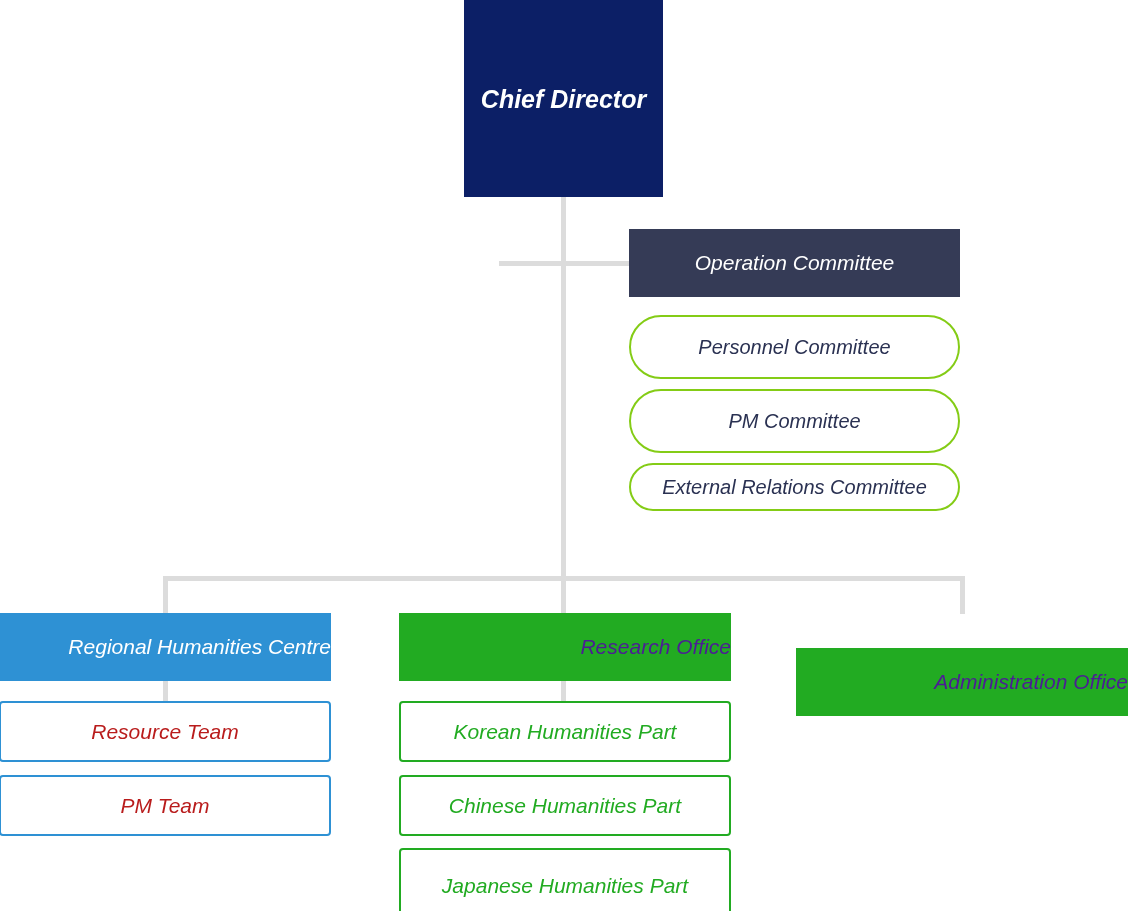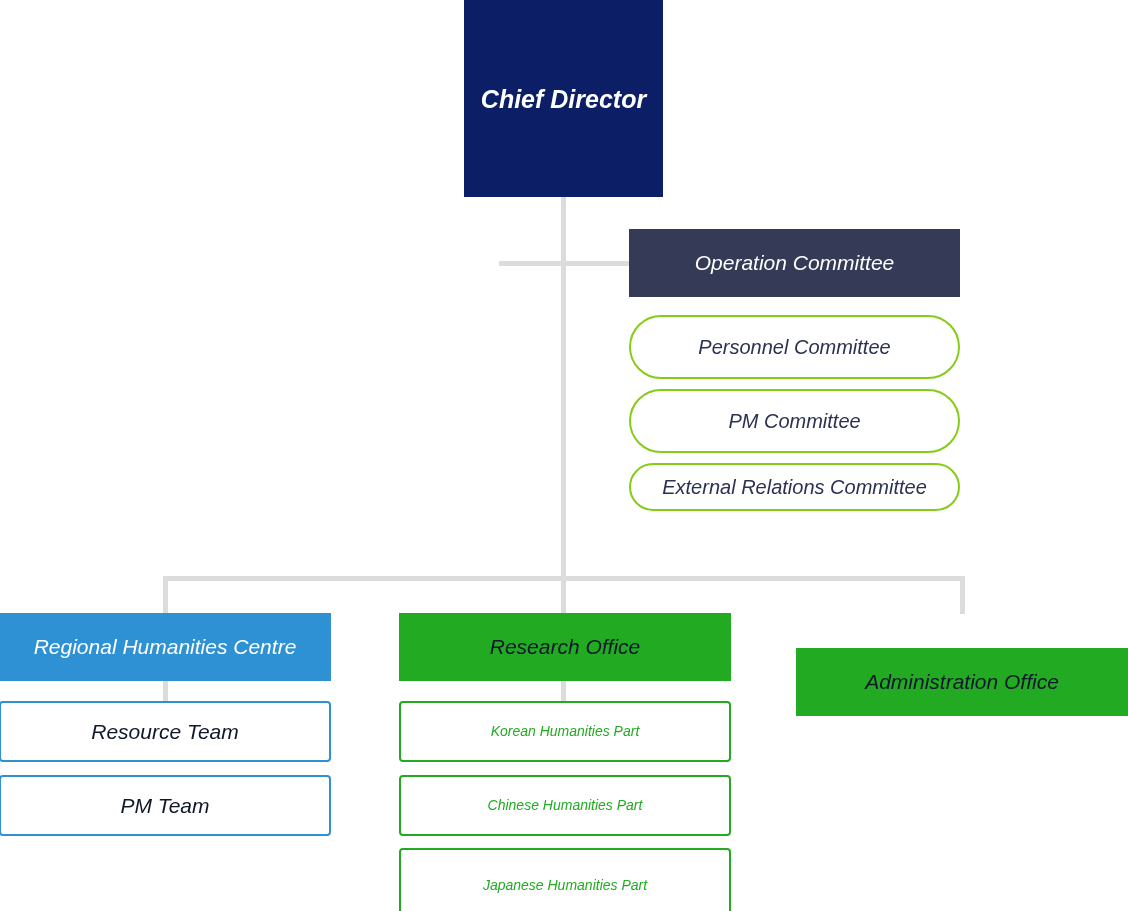--- a/index.html
+++ b/index.html
@@ -65,47 +65,49 @@
     font-size: 20px;
     font-weight: 400;
   }
 
   
   .node-blue {
     background: #2e91d4;
     color: #ffffff;
     font-size: 21px;
     font-weight: 400;
+    justify-content: flex-end;
   }
 
   
   .node-green {
     background: #22ab22;
-    color: #0f172a;
+    color: #4c1d95;
     font-size: 21px;
     font-weight: 400;
+    justify-content: flex-end;
   }
 
   
   .node-blue-outline {
     background: #ffffff;
-    color: #0f172a;
+    color: #b91c1c;
     border: 2px solid #2e91d4;
     border-radius: 4px;
     font-size: 21px;
     font-weight: 400;
   }
 
   
   .node-green-outline {
     background: #ffffff;
     color: #22ab22;
     border: 2px solid #22ab22;
     border-radius: 4px;
-    font-size: 14px;
+    font-size: 21px;
     font-weight: 400;
   }
 </style>
 </head>
 <body>
 
 <div id="org-chart">
 
   <div class="conn" style="left:561px; top:194px; width:5px; height:386px;"></div>
 

